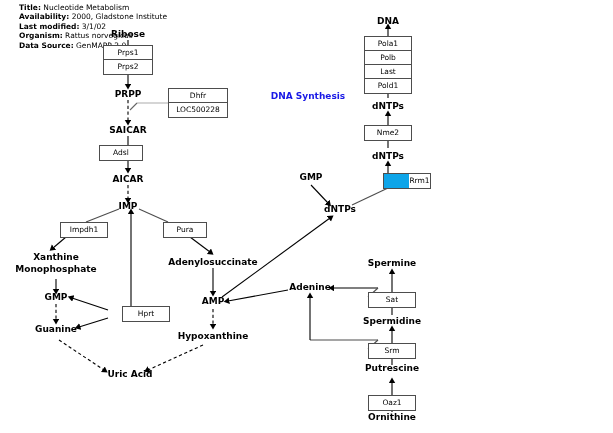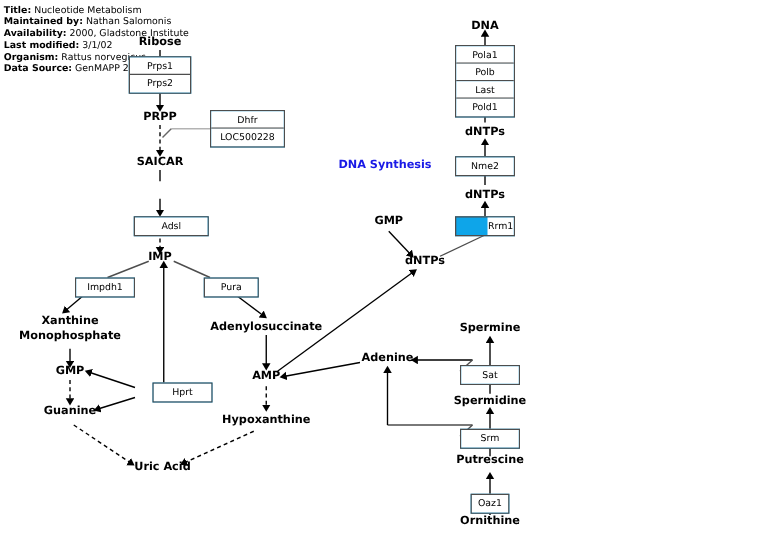--- a/index.html
+++ b/index.html
@@ -13,42 +13,41 @@
   }
   #canvas{position:absolute;left:0;top:0;width:613px;height:433px;}
 
   
   .info{
     position:absolute;left:3px;top:3px;
     font-size:7.5px;line-height:9.4px;color:#000;
     white-space:nowrap;
   }
   .info .row{height:9.4px;}
-  .info .k{font-weight:bold;}
+  .info .k{font-weight:bold;margin-left:16px;}
   .info .v{font-weight:normal;}
 
   
   .meta{
     position:absolute;
     font-size:9px;font-weight:bold;color:#000;
     white-space:nowrap;
     text-align:center;
     line-height:10.5px;
     transform:translateX(-50%);
   }
   .meta.two{line-height:11.5px;}
 
   
   .caption{
     position:absolute;
     font-size:9px;font-weight:bold;
     white-space:nowrap;text-align:center;
     line-height:12px;
     transform:translateX(-50%);
-    margin-top:36px;
   }
   .caption.blue{color:#1919e6;}
   .caption.black{color:#000;}
 
   
   .genebox{
     position:absolute;
     box-sizing:border-box;
     border:1px solid #4d4d4d;
     background:#0ea5e9;
@@ -73,24 +72,20 @@
 </style>
 </head>
 <body>
 
 <div id="canvas">
 
   <div class="info">
     <div class="row">
       <span class="k">Title:</span>
       <span class="v">Nucleotide Metabolism</span>
-    </div>
-    <div class="row">
-      <span class="k">Maintained by:</span>
-      <span class="v">Nathan Salomonis</span>
     </div>
     <div class="row">
       <span class="k">Availability:</span>
       <span class="v">2000, Gladstone Institute</span>
     </div>
     <div class="row">
       <span class="k">Last modified:</span>
       <span class="v">3/1/02</span>
     </div>
     <div class="row">
@@ -217,21 +212,21 @@
   <div class="genebox" style="left:128px;top:45px;width:50px;">
     <div class="gene">Prps1</div>
     <div class="gene">Prps2</div>
   </div>
 
   <div class="genebox" style="left:198px;top:88px;width:60px;">
     <div class="gene">Dhfr</div>
     <div class="gene">LOC500228</div>
   </div>
 
-  <div class="genebox" style="left:137px;top:145px;width:60px;margin-top:28px;">
+  <div class="genebox" style="left:121px;top:145px;width:44px;">
     <div class="gene">Adsl</div>
   </div>
 
   <div class="genebox" style="left:84px;top:222px;width:48px;">
     <div class="gene">Impdh1</div>
   </div>
 
   <div class="genebox" style="left:185px;top:222px;width:44px;">
     <div class="gene">Pura</div>
   </div>
@@ -244,29 +239,29 @@
     <div class="gene">Pola1</div>
     <div class="gene">Polb</div>
     <div class="gene">Last</div>
     <div class="gene">Pold1</div>
   </div>
 
   <div class="genebox" style="left:388px;top:125px;width:48px;">
     <div class="gene">Nme2</div>
   </div>
 
-  <div class="genebox" style="left:388px;top:173px;width:48px;padding-left:25px;">
+  <div class="genebox" style="left:407px;top:173px;width:48px;padding-left:25px;">
     <div class="gene">Rrm1</div>
   </div>
 
   <div class="genebox" style="left:392px;top:292px;width:48px;">
     <div class="gene">Sat</div>
   </div>
 
   <div class="genebox" style="left:392px;top:343px;width:48px;">
     <div class="gene">Srm</div>
   </div>
 
-  <div class="genebox" style="left:392px;top:395px;width:31px;">
+  <div class="genebox" style="left:392px;top:395px;width:48px;">
     <div class="gene">Oaz1</div>
   </div>
 
 </div>
 
 </body></html>

